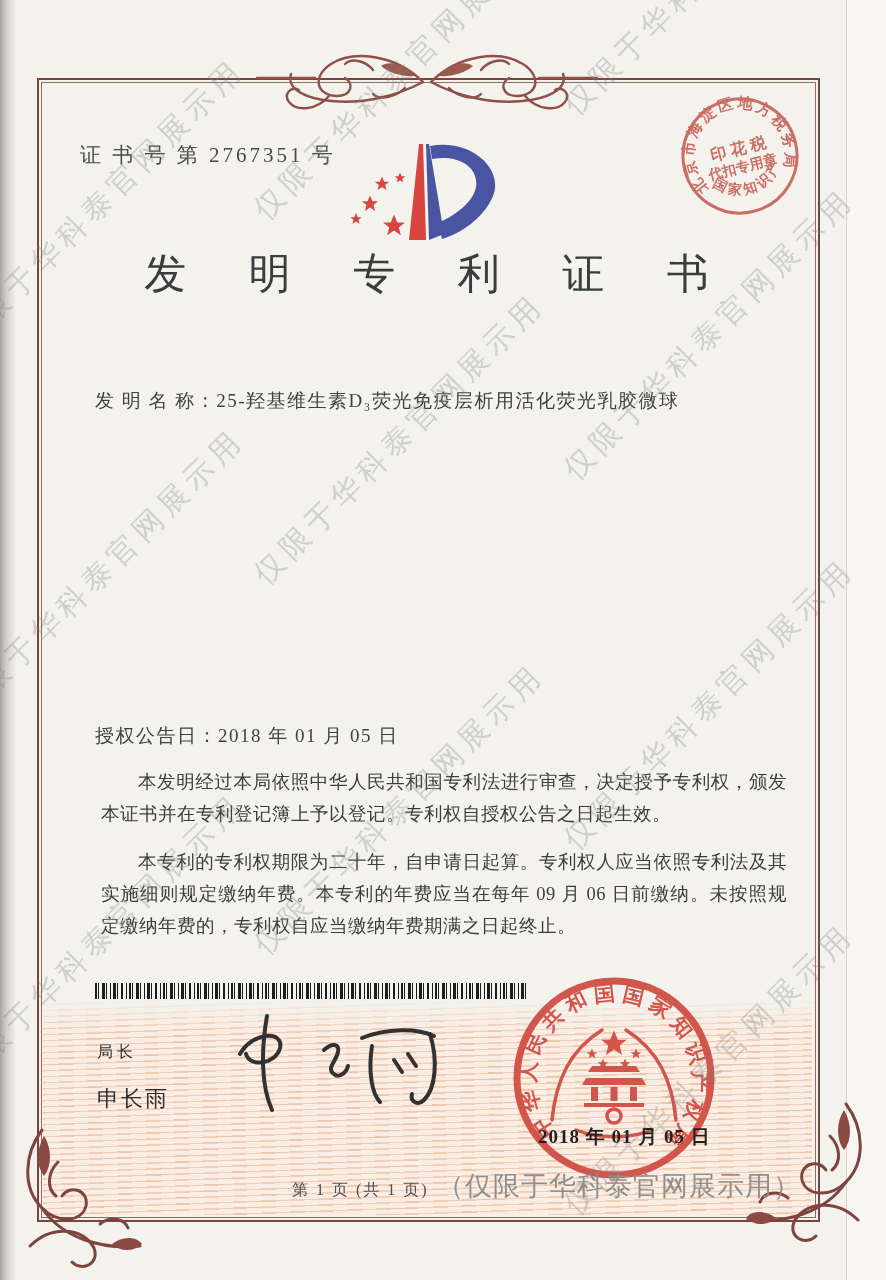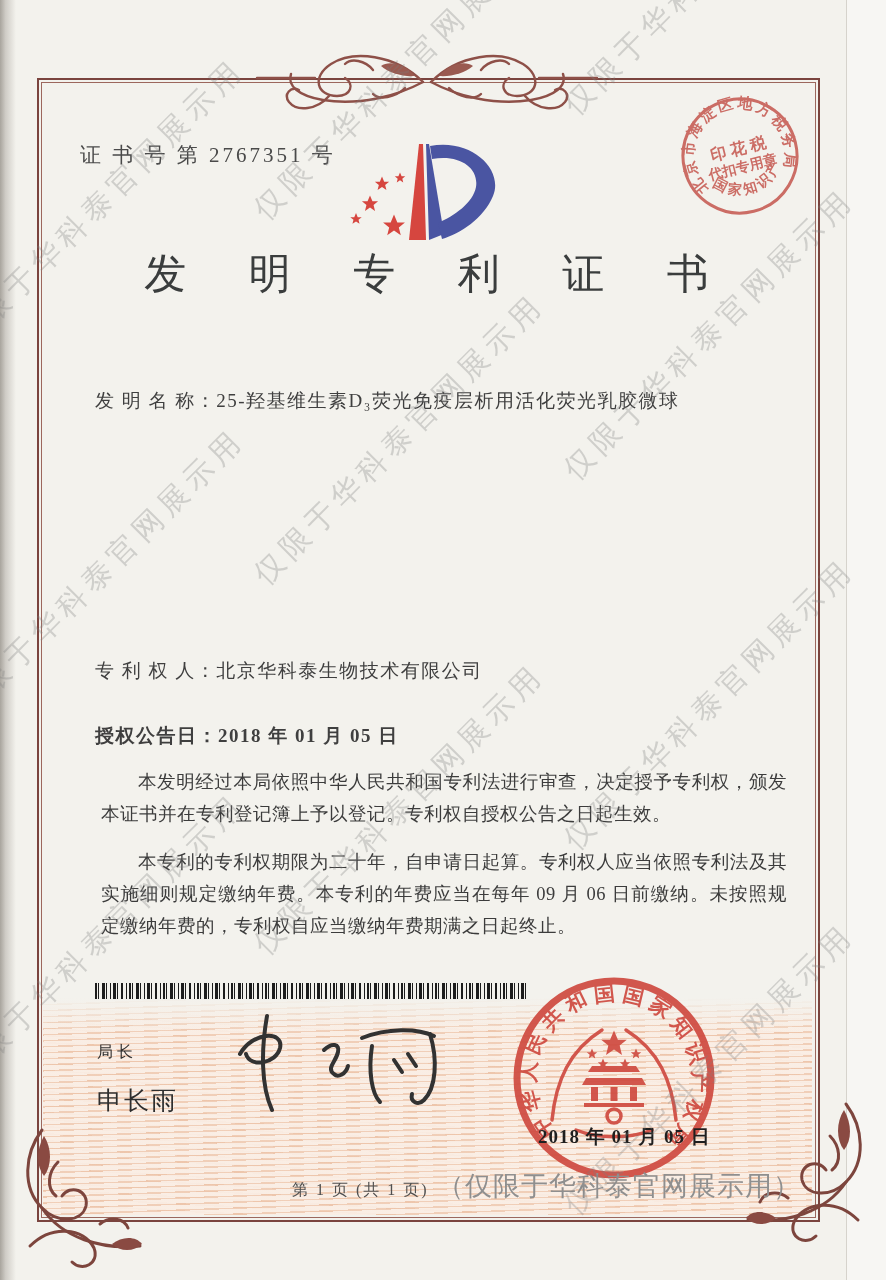--- a/index.html
+++ b/index.html
@@ -45,21 +45,21 @@
       #1d1d1d 7px 10px, rgba(0,0,0,0) 10px 11px,
       #1d1d1d 11px 12px, rgba(0,0,0,0) 12px 15px,
       #1d1d1d 15px 16px, rgba(0,0,0,0) 16px 18px,
       #1d1d1d 18px 21px, rgba(0,0,0,0) 21px 22px,
       #1d1d1d 22px 23px, rgba(0,0,0,0) 23px 26px,
       #1d1d1d 26px 28px, rgba(0,0,0,0) 28px 31px,
       #1d1d1d 31px 32px, rgba(0,0,0,0) 32px 34px);}
   
   .sig-title{left:97px;top:1042px;font-size:16px;z-index:6;
     font-family:"Liberation Sans","DejaVu Sans",sans-serif;color:#2e2e2e;letter-spacing:4px;}
-  .sig-name{left:97px;top:1084px;font-size:25px;z-index:6;
+  .sig-name{left:97px;top:1084px;font-size:22px;z-index:6;
     font-family:Liberation Serif, serif;color:#2e2e2e;letter-spacing:2px;}
   .signature-svg{left:222px;top:1002px;z-index:7;}
   
   .seal-svg{left:508px;top:972px;z-index:10;opacity:0.92;}
   .seal-date{left:538px;top:1124px;font-size:19px;color:#1f1f1f;z-index:12;
     letter-spacing:1px;font-weight:bold;}
   .stamp-svg{left:676px;top:92px;z-index:8;opacity:0.85;transform:rotate(-14deg);}
   .logo-svg{left:290px;top:142px;z-index:3;}
   .ornament-top{left:255px;top:44px;z-index:4;}
   .ornament-bl{left:14px;top:1126px;z-index:11;}
@@ -171,24 +171,21 @@
     </text>
     <text x="64" y="62" text-anchor="middle" font-size="16" font-weight="bold" fill="#c5564e" font-family="'Liberation Sans','DejaVu Sans',sans-serif">印 花 税</text>
     <text x="64" y="80" text-anchor="middle" font-size="14" font-weight="bold" fill="#c5564e" font-family="'Liberation Sans','DejaVu Sans',sans-serif">代扣专用章</text>
   </svg>
 
   <div class="abs title">发 明 专 利 证 书</div>
 
   <div class="abs field" style="top:388px;">
     <span class="lbl">发 明 名 称：</span><span>25-羟基维生素D₃荧光免疫层析用活化荧光乳胶微球</span>
   </div>
-  <div class="abs field" style="top:658px;">
-    <span class="lbl">专 利 权 人：</span><span>北京华科泰生物技术有限公司</span>
-  </div>
-  <div class="abs field" style="top:723px;font-weight:bold;">
+  <div class="abs field" style="top:723px;">
     <span class="lbl">授权公告日：</span><span>2018 年 01 月 05 日</span>
   </div>
 
   <div class="abs body-text">
     <p>本发明经过本局依照中华人民共和国专利法进行审查，决定授予专利权，颁发本证书并在专利登记簿上予以登记。专利权自授权公告之日起生效。</p>
     <p>本专利的专利权期限为二十年，自申请日起算。专利权人应当依照专利法及其实施细则规定缴纳年费。本专利的年费应当在每年 09 月 06 日前缴纳。未按照规定缴纳年费的，专利权自应当缴纳年费期满之日起终止。</p>
   </div>
 
   <div class="abs barcode"></div>
 

